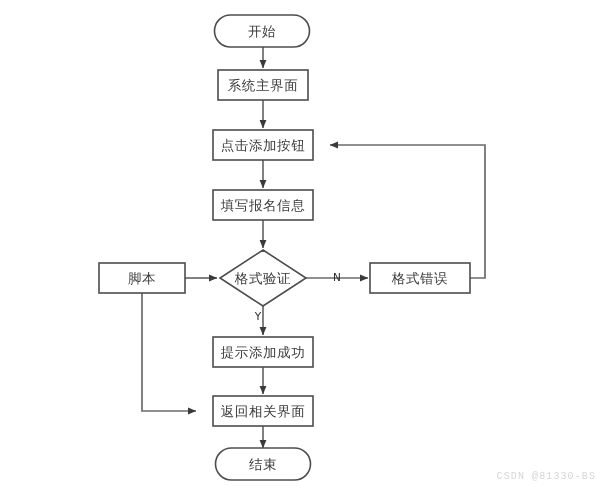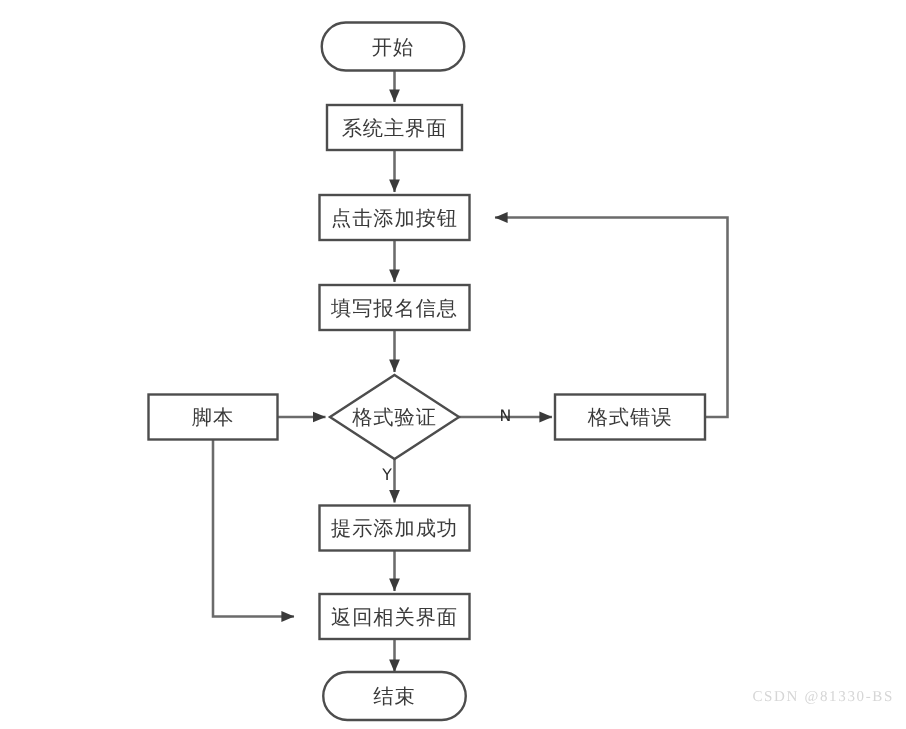--- a/index.html
+++ b/index.html
@@ -43,22 +43,22 @@
   .edge-label {
     font-family: "DejaVu Sans", "Liberation Sans", sans-serif;
     font-size: 10.5px;
     fill: #2b2b2b;
     text-anchor: middle;
     dominant-baseline: middle;
   }
   .watermark-text {
     position: absolute;
     right: 8px;
-    bottom: 16px;
-    font-family: Liberation Serif, serif;
+    bottom: 4px;
+    font-family: Liberation Mono, monospace;
     font-size: 10px;
     color: #d6d6d6;
     letter-spacing: 1.1px;
     user-select: none;
     margin-left: 20px;
   }
 </style>
 </head>
 <body>
 

